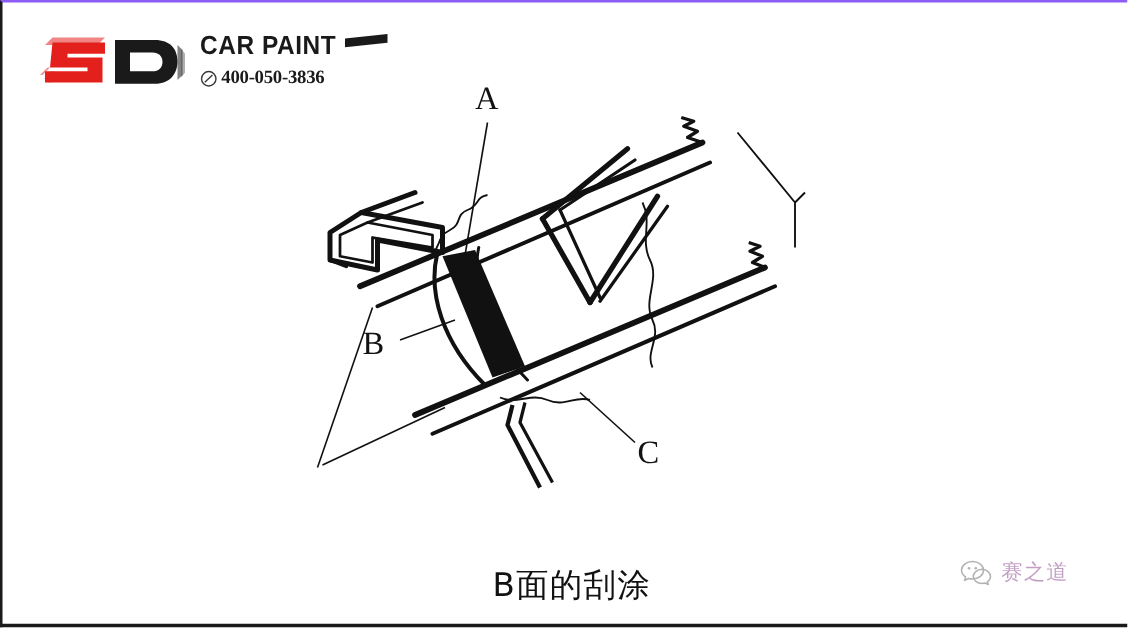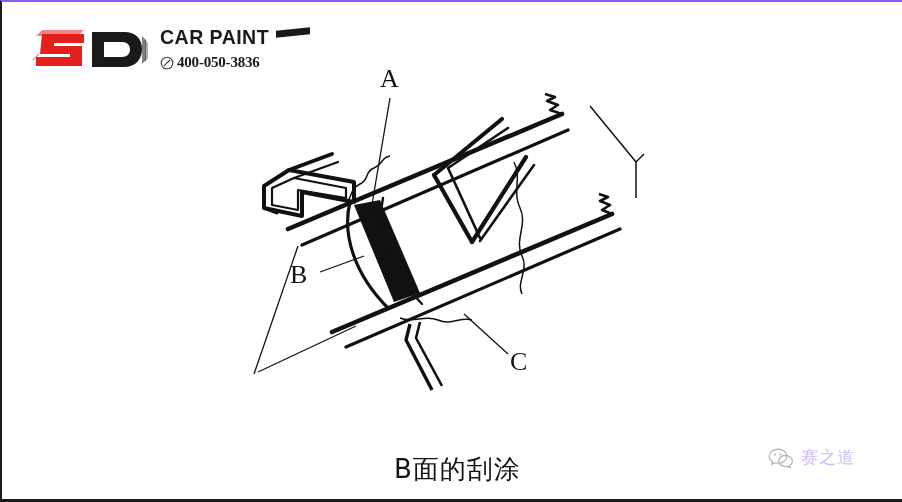--- a/index.html
+++ b/index.html
@@ -125,21 +125,21 @@
     top: 444px;
     display: flex;
     align-items: center;
     gap: 7px;
     opacity: 0.42;
   }
   #wechat-icon { width: 26px; height: 22px; flex: 0 0 auto; }
   #watermark-text {
     font-family: Liberation Mono, monospace;
     font-size: 17px;
-    color: #8b5cf6;
+    color: #701a75;
     letter-spacing: 1px;
     white-space: nowrap;
   }
 </style>
 </head>
 <body>
 
 <div id="page">
 
   <div id="logo-block">

